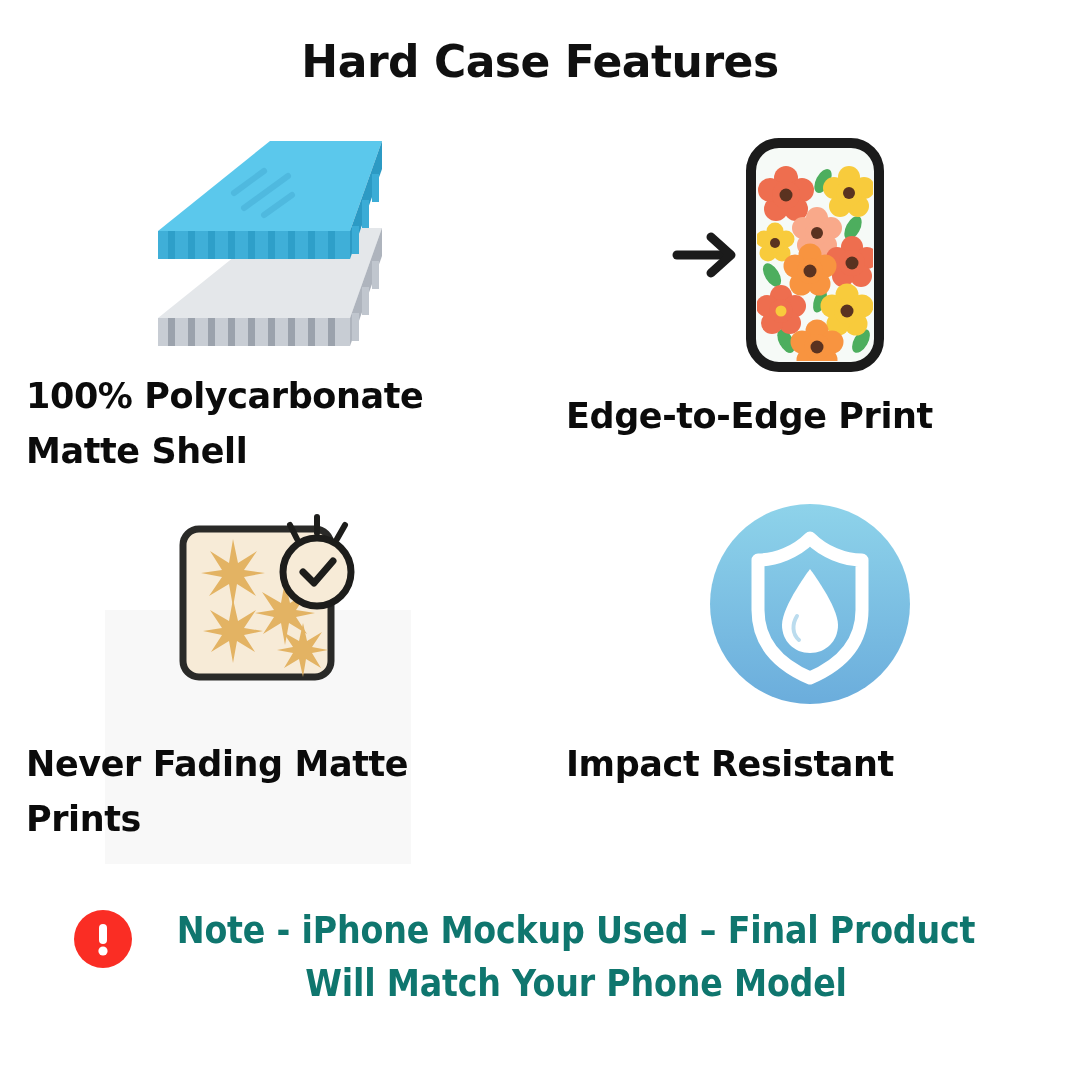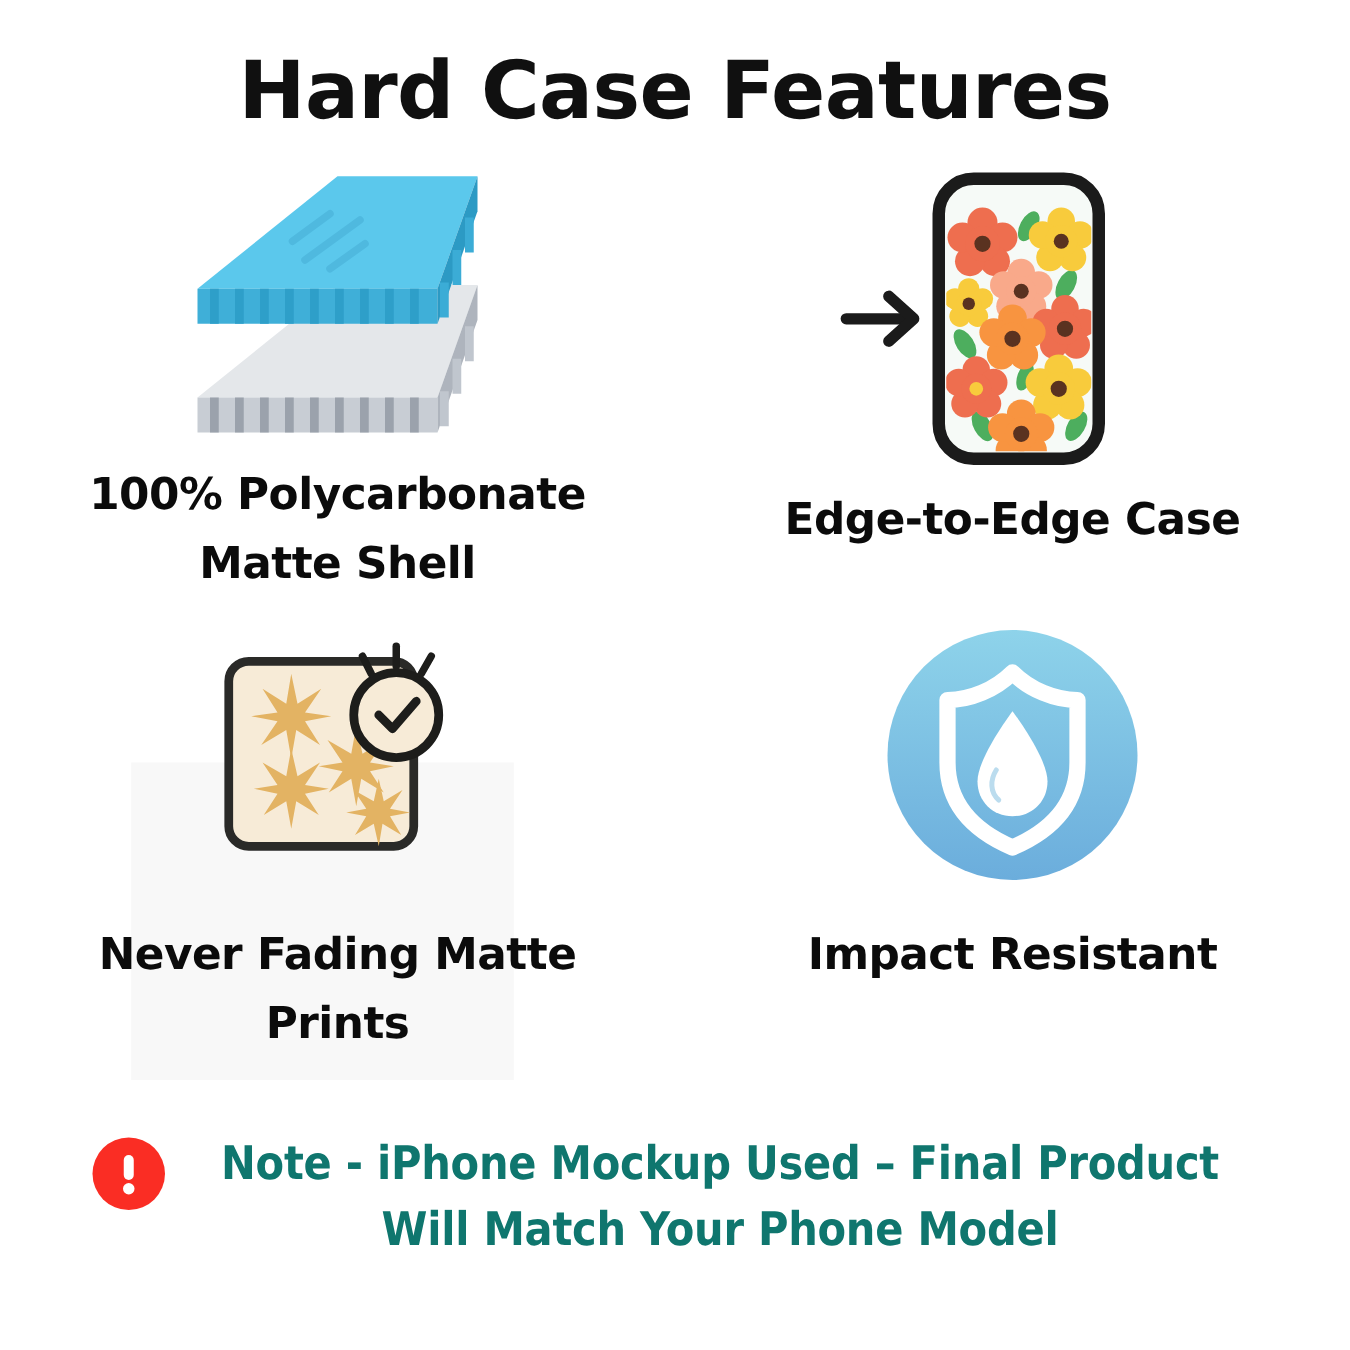--- a/index.html
+++ b/index.html
@@ -15,40 +15,39 @@
     position: relative;
   }
 
   
   .page-title {
     position: absolute;
     top: 36px;
     left: 0;
     width: 1080px;
     text-align: center;
-    font-size: 64px;
+    font-size: 44px;
     font-weight: bold;
     color: #101010;
     letter-spacing: -0.5px;
     font-family: "DejaVu Sans", sans-serif;
   }
 
   
   .features {
     position: absolute;
     top: 128px;
     left: 0;
     width: 1080px;
     height: 760px;
   }
   .feature {
     position: absolute;
     width: 540px;
     box-sizing: border-box;
-    text-align: center;
   }
   .feature-r0c0 { left: 0;    top: 0;   }
   .feature-r0c1 { left: 540px; top: 0;  }
   .feature-r1c0 { left: 0;    top: 348px; }
   .feature-r1c1 { left: 540px; top: 348px; }
 
   .icon-wrap {
     display: flex;
     align-items: center;
     justify-content: center;
@@ -303,21 +302,21 @@
               <circle cx="9" cy="13" r="11.5"></circle>
                 <circle cx="-9" cy="13" r="11.5"></circle>
               <circle cx="-15" cy="-5" r="11.5"></circle>
                 <circle cx="0" cy="0" r="13"></circle>
             </g>
             <circle cx="0" cy="0" r="6.5" fill="#5A3220"></circle>
           </g>
         </g>
       </svg>
     </div>
-    <div class="feature-label">Edge-to-Edge Case</div>
+    <div class="feature-label">Edge-to-Edge Print</div>
   </div>
 
   <div class="feature feature-r1c1">
     <div class="icon-wrap icon-h-250">
       <svg width="212" height="212" viewBox="0 0 212 212">
         <defs>
           <linearGradient id="shieldGrad" x1="0" y1="0" x2="0" y2="1">
             <stop offset="0%" stop-color="#8ED3EA"></stop>
             <stop offset="100%" stop-color="#6BADDC"></stop>
           </linearGradient>

